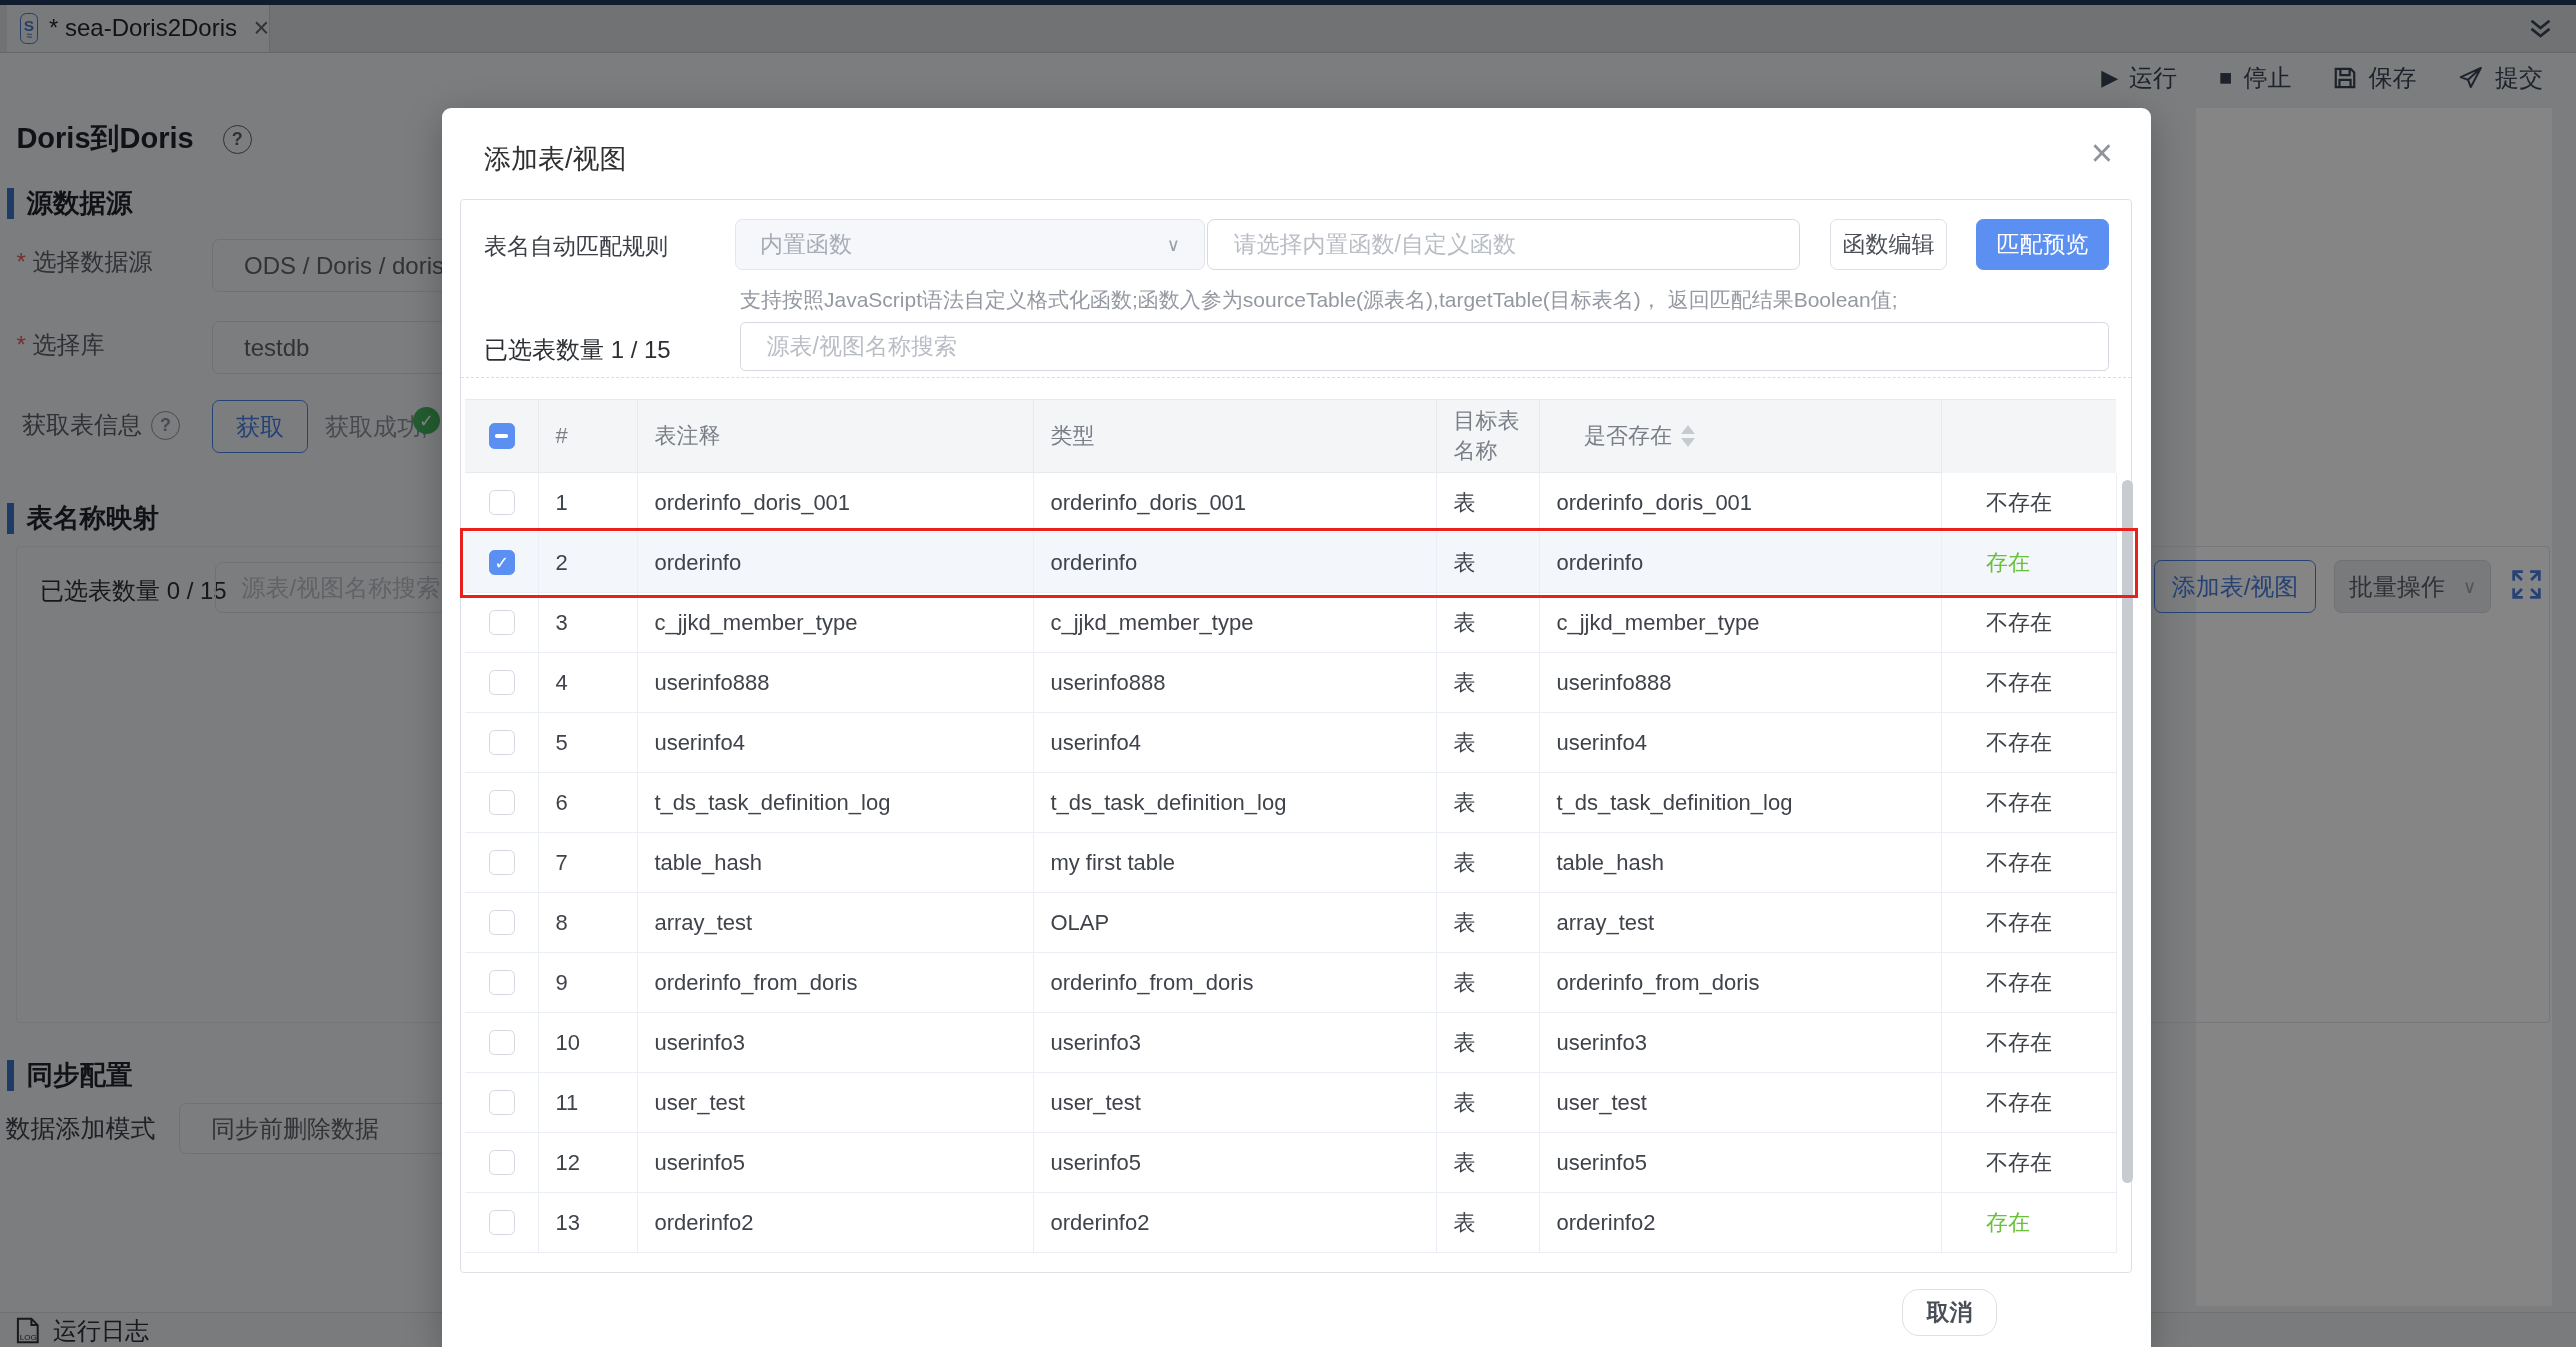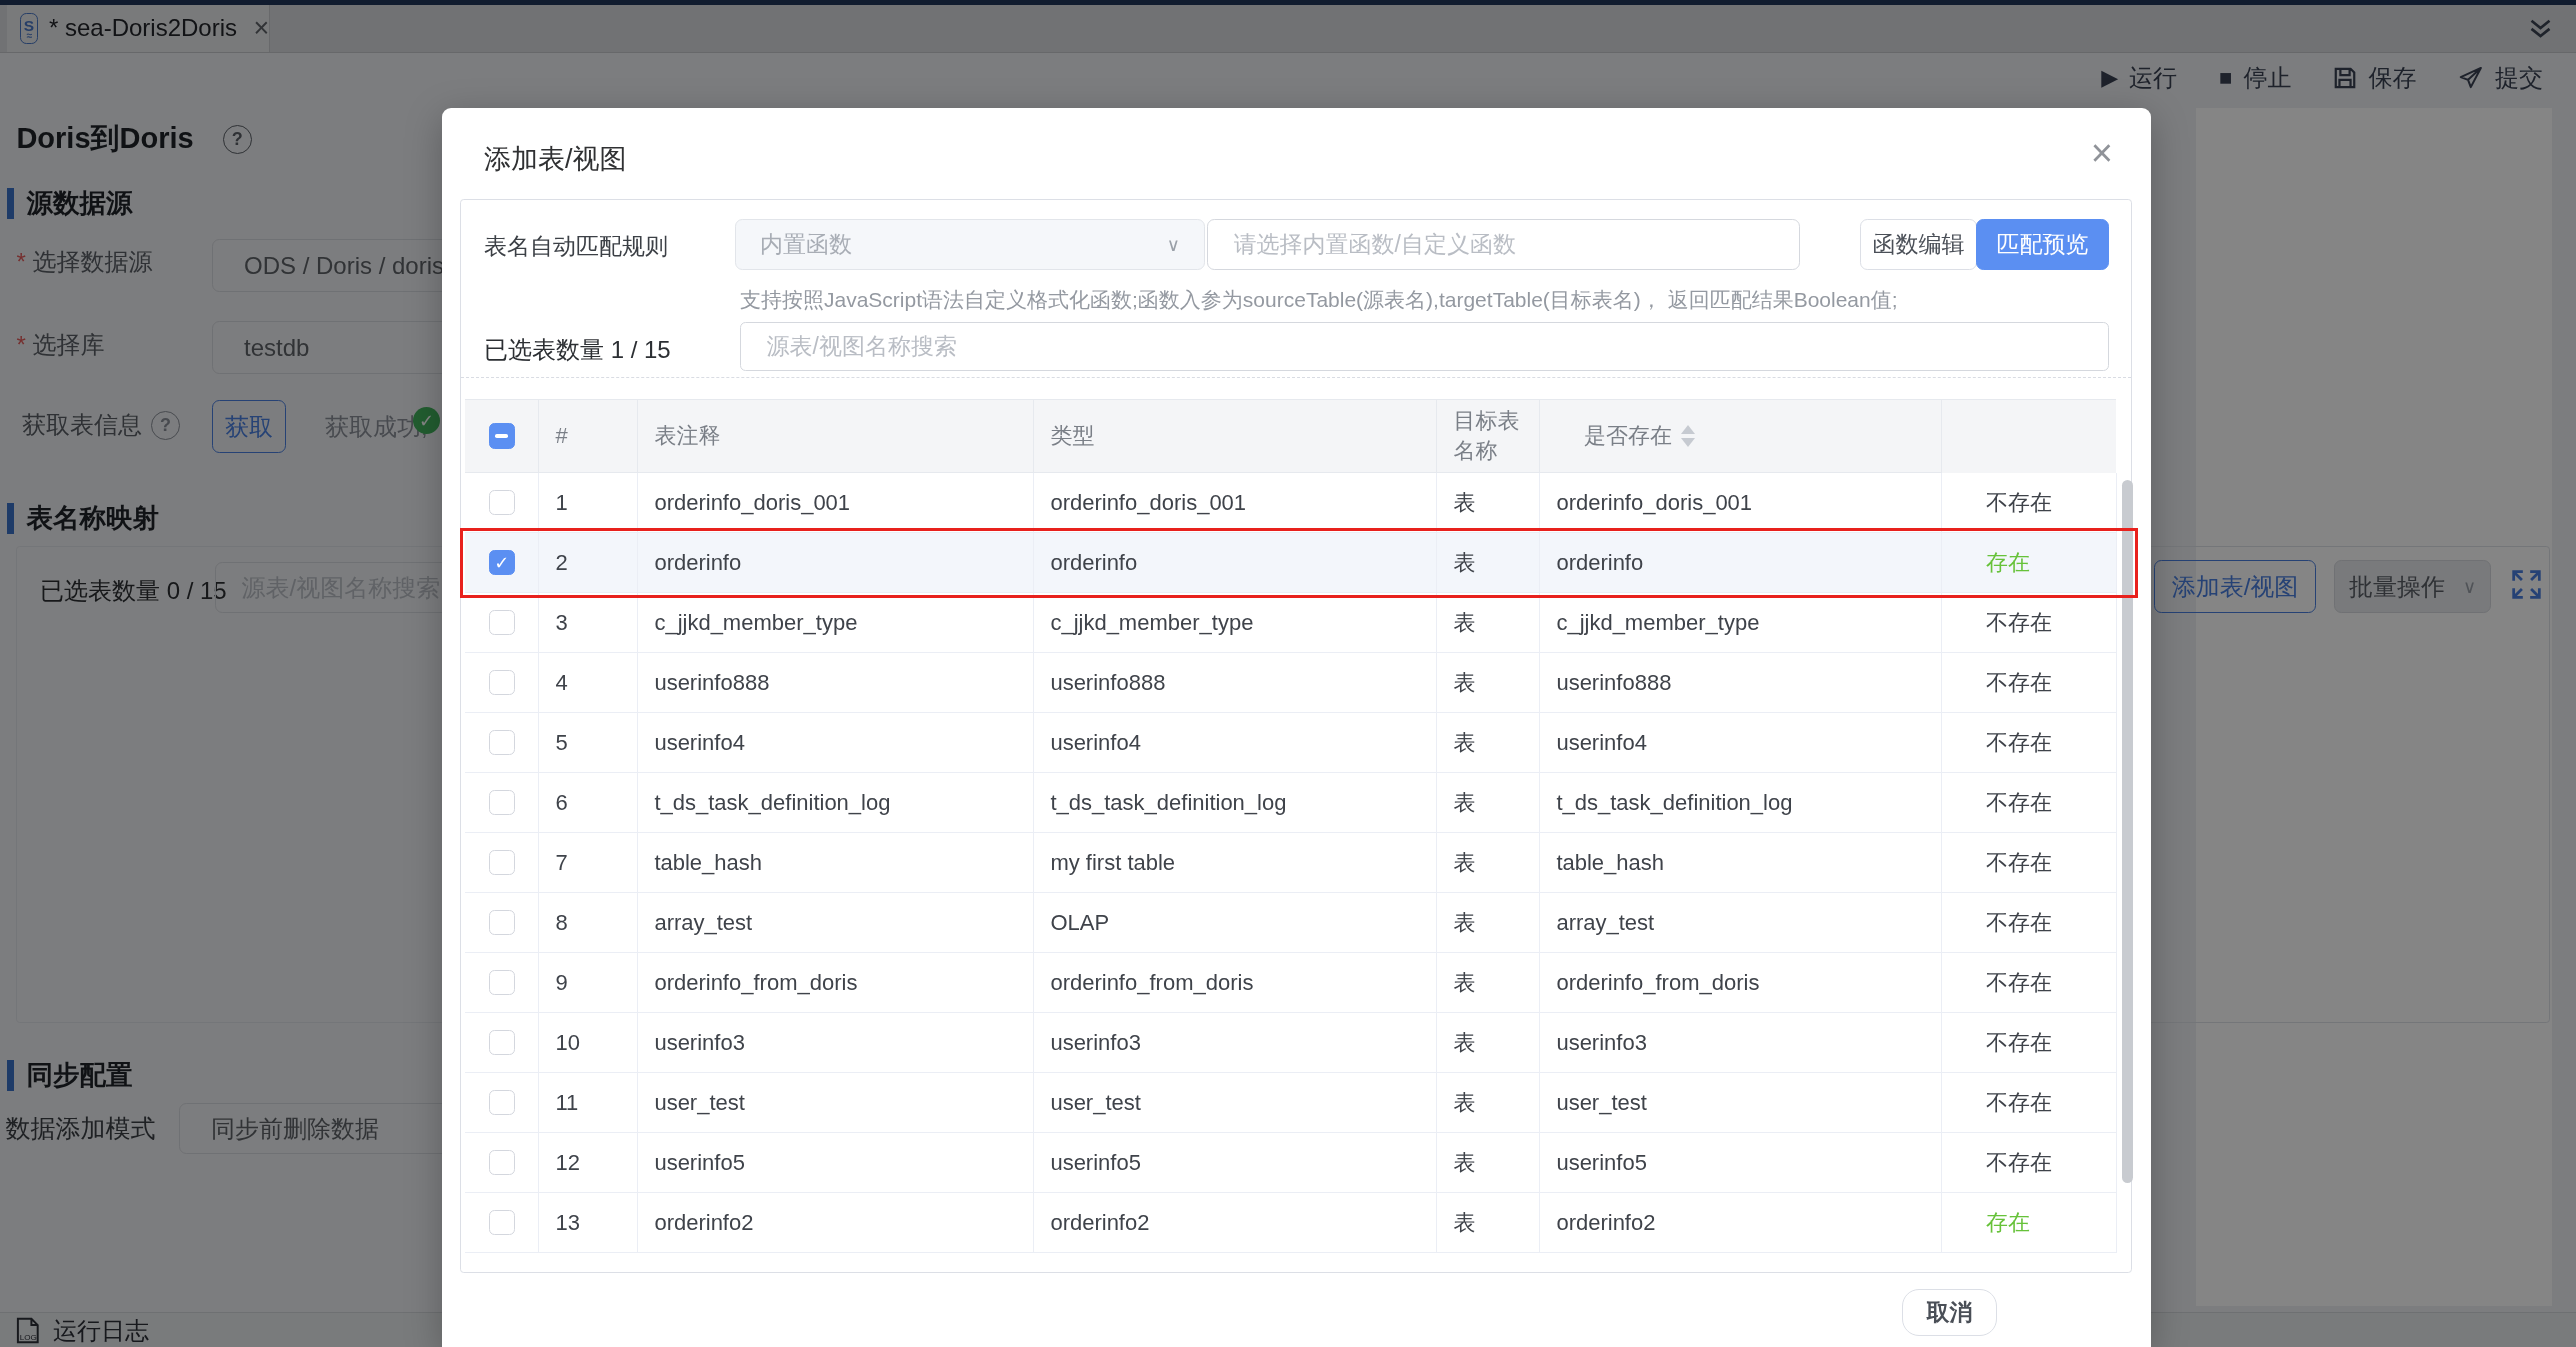--- a/index.html
+++ b/index.html
@@ -167,21 +167,21 @@
 
   <div class="abs flabel req" style="left:16.4px;top:329px;">选择库</div>
   <div class="abs selbox" style="left:212px;top:321px;width:383px;height:53px;">
     <span>testdb</span>
     </div>
 
   <div class="abs flabel" style="left:22px;top:409px;display:flex;gap:9px;align-items:center;">
     <span>获取表信息</span>
     <span class="qmark" style="border-color:#8a8f98;color:#8a8f98;">?</span>
     </div>
-  <div class="abs btn-outline-blue" style="left:212px;top:400px;width:74px;height:53px;">获取</div>
+  <div class="abs btn-outline-blue" style="left:212px;top:400px;width:96px;height:53px;">获取</div>
   <div class="abs status-txt" style="left:325px;top:411px;">获取成功,</div>
   <div class="abs check-circle" style="left:413px;top:407px;">✓</div>
 
   <div class="abs section" style="left:7.3px;top:500px;">
     <span>表名称映射</span>
     </div>
 
   <div class="abs card" style="left:16.4px;top:546px;width:2532px;height:475px;"></div>
   <div class="abs count-txt" style="left:40px;top:575px;font-size:24px;color:#2c2f33;">已选表数量 0 / 15</div>
   <input class="abs input-like" style="left: 215px; top: 562px; width: 383px; height: 51px;" placeholder="源表/视图名称搜索">
@@ -224,21 +224,21 @@
     <div class="abs modal-close">×</div>
 
     <div class="abs panel"></div>
 
     <div class="abs rule-label" style="left:42px;top:123px;">表名自动匹配规则</div>
     <div class="abs sel-disabled" style="left:293px;top:111px;width:470px;height:51px;">
       <span>内置函数</span>
         <span class="chev">∨</span>
       </div>
     <input class="abs input-like" style="left: 765px; top: 111px; width: 593px; height: 51px; border-radius: 7.3px; font-size: 23px;" placeholder="请选择内置函数/自定义函数">
-    <div class="abs btn-plain" style="left:1388px;top:111px;width:117px;height:51px;margin-left:30px;">函数编辑</div>
+    <div class="abs btn-plain" style="left:1388px;top:111px;width:117px;height:51px;">函数编辑</div>
     <div class="abs btn-primary" style="left:1534px;top:111px;width:133px;height:51px;">匹配预览</div>
 
     <div class="abs hint" style="left:298px;top:178px;">支持按照JavaScript语法自定义格式化函数;函数入参为sourceTable(源表名),targetTable(目标表名)， 返回匹配结果Boolean值;</div>
 
     <div class="abs count-txt" style="left:42px;top:226px;">已选表数量 1 / 15</div>
     <input class="abs input-like" style="left: 298px; top: 214px; width: 1369px; height: 49px; border-radius: 5.5px; font-size: 23px;" placeholder="源表/视图名称搜索">
 
     <div class="abs dashed-div" style="left:19px;top:269px;width:1670px;"></div>
 
     <div class="abs mtable">

